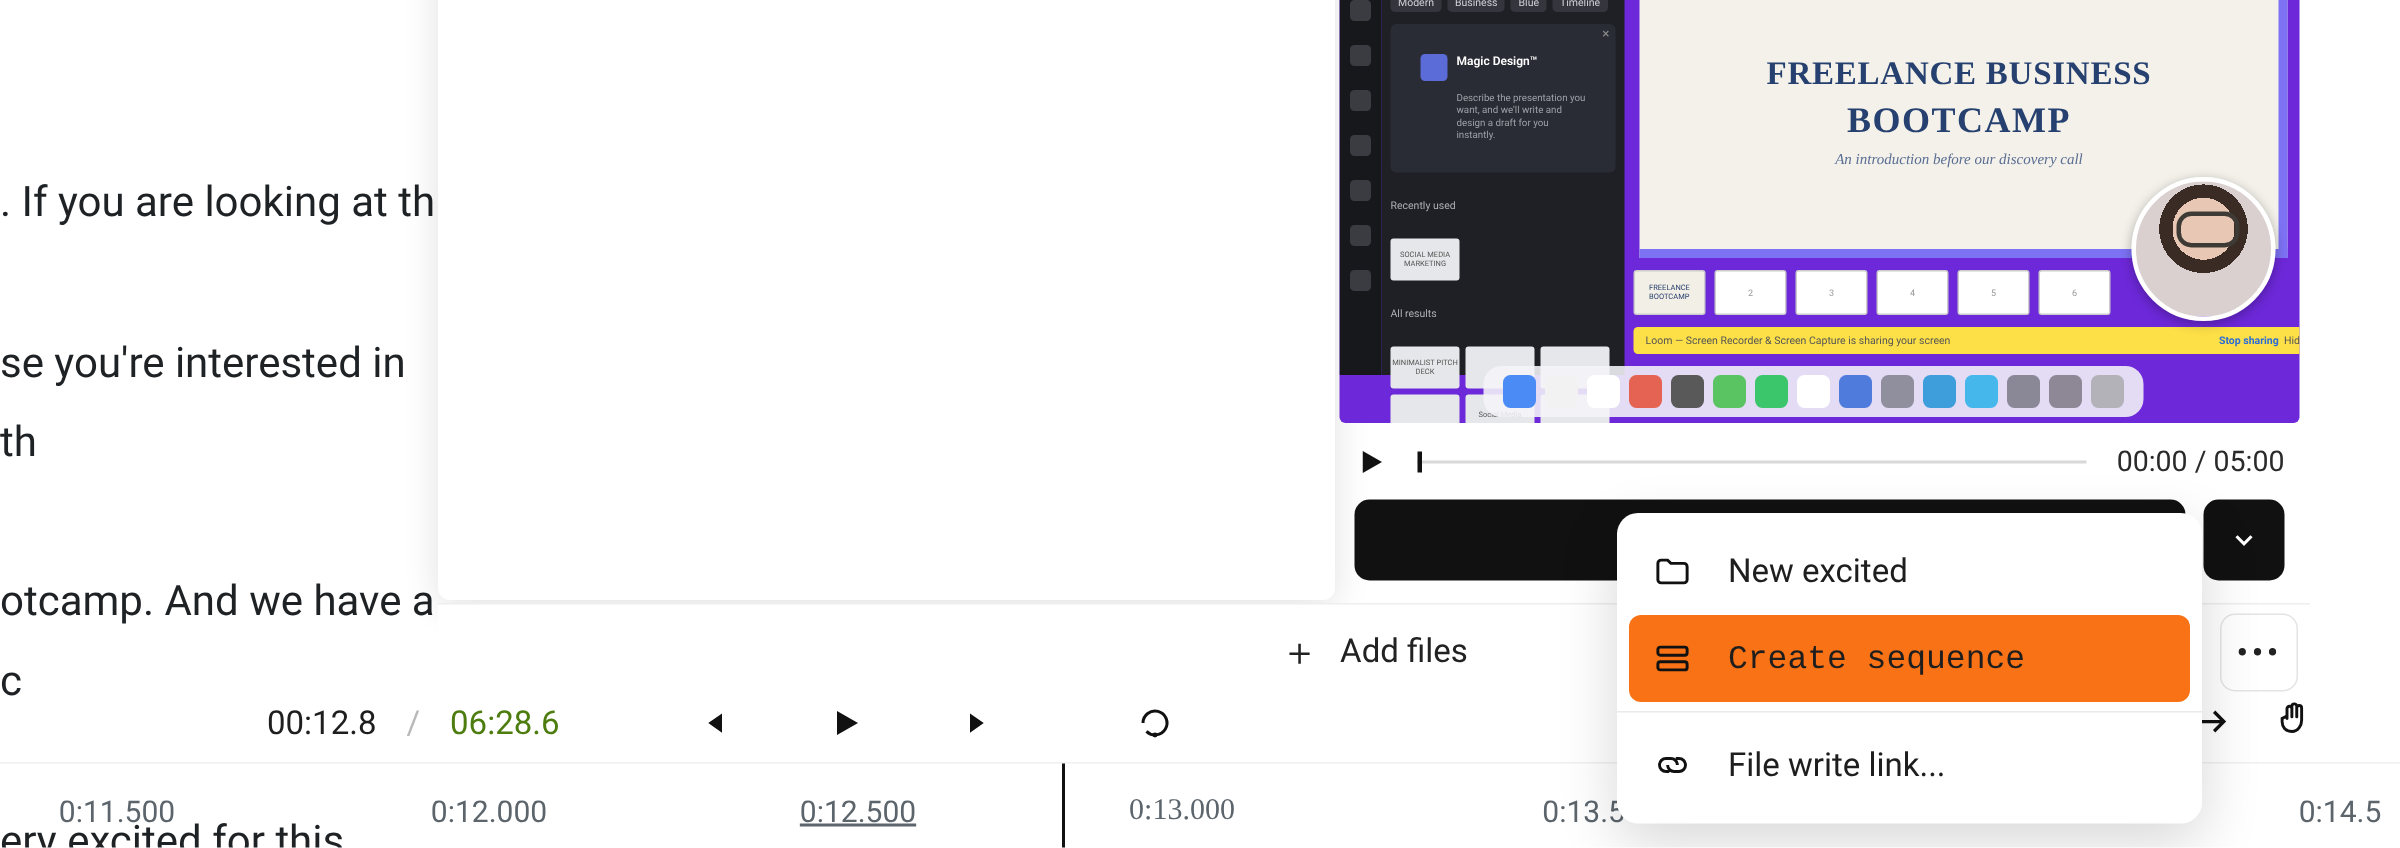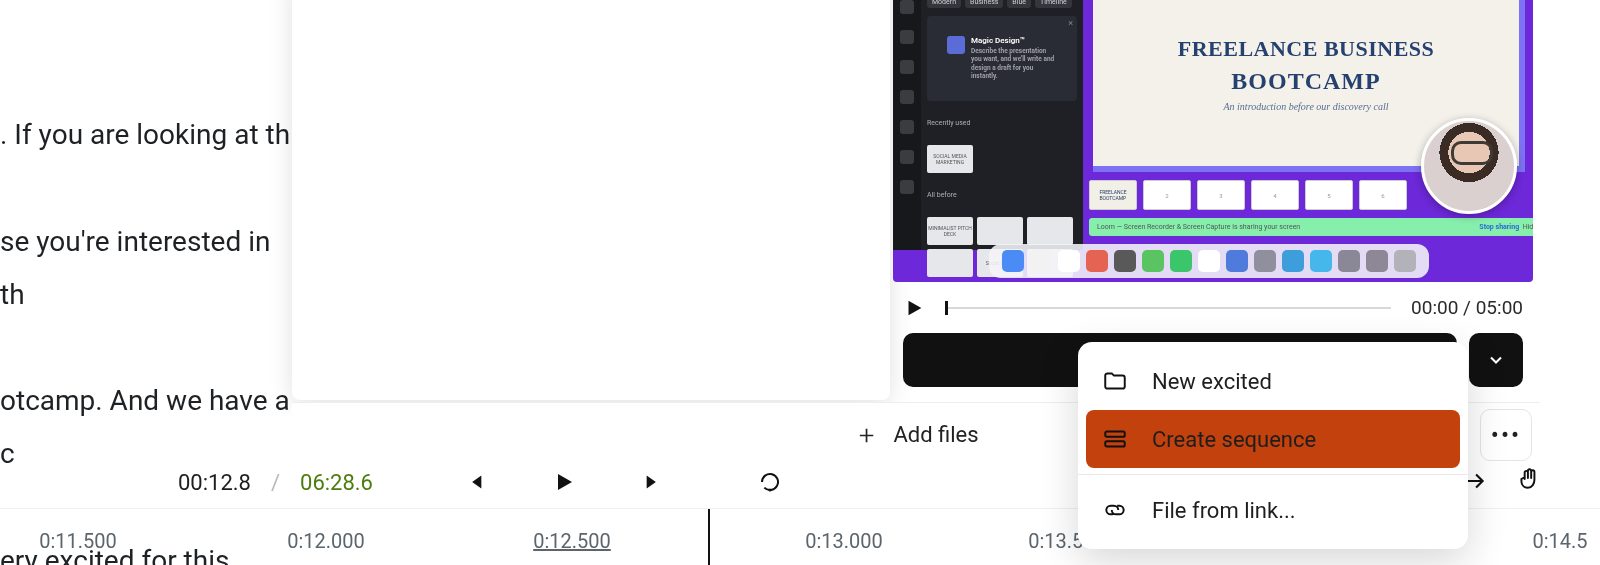--- a/index.html
+++ b/index.html
@@ -74,21 +74,21 @@
   .canva-chips { display:flex; gap:4px; margin-bottom:8px; }
   .canva-chips span { background:#35363d; padding:2px 5px; border-radius:3px; font-size:7px; }
   .magic-box {
     background: linear-gradient(90deg,#2a2c35,#2a2c35);
     border-radius:4px; padding:20px; margin-bottom:6px;
     display:flex; gap:6px; align-items:flex-start;
     position:relative;
   }
   .magic-box .mi { width:18px;height:18px;background:#5b6bd8;border-radius:3px;flex:0 0 18px;}
   .magic-box .mt { font-size:8px; font-weight:600; color:#fff;}
-  .magic-box .md { font-size:6.5px; color:#9fa0a8; line-height:1.3; margin-top:2px;font-weight:bold;}
+  .magic-box .md { font-size:6.5px; color:#9fa0a8; line-height:1.3; margin-top:16px;}
   .magic-box .mx { position:absolute; right:4px; top:2px; color:#888; font-size:9px;}
   .panel-label { font-size:7px; color:#aeafb6; margin:18px 0;}
   .thumb-row { display:flex; gap:4px; flex-wrap:wrap;}
   .thumb-row .th { width:46px;height:28px;background:#e6e7ea;border-radius:2px;display:flex;align-items:center;justify-content:center;font-size:5px;color:#555;text-align:center;}
   .canva-canvas {
     position:absolute;
     left:200px; top:-8px;
     width:432px; height:190px;
     background:#f3f1ea;
     border:6px solid #7d72f4;
@@ -103,21 +103,21 @@
   .canva-canvas .h1{ font-family: Georgia, serif; font-size:22px; letter-spacing:.5px; color:#26406f; font-weight:700;}
   .canva-canvas .h2{ font-family: Georgia, serif; font-size:24px; letter-spacing:1px; color:#26406f; font-weight:800;}
   .canva-canvas .sub{ font-family: Georgia, serif; font-style:italic; font-size:10px; color:#5a6e93;}
   .slide-strip{
     position:absolute; left:196px; top:190px;
     display:flex; gap:6px; align-items:center;
   }
   .slide-strip .sl{ width:48px;height:30px;background:#fff;border:1px solid #ccc;border-radius:2px;display:flex;align-items:center;justify-content:center;font-size:6px;color:#999;}
   .share-bar{
     position:absolute; left:196px; top:228px;
-    width:456px;height:18px;background:#86efac;border-radius:3px;
+    width:456px;height:18px;background:#fde047;border-radius:3px;
     display:flex;align-items:center;justify-content:space-between;
     padding:0 8px;font-size:7px;color:#555;
   }
   .webcam{
     position:absolute; right:16px; top:128px;
     width:96px;height:96px;border-radius:50%;
     background: radial-gradient(circle at 50% 35%, #e8c8b4 0 28%, #3a2c24 28% 40%, #d9d0cf 40% 100%);
     border:3px solid #fff;
     box-shadow:0 2px 8px rgba(0,0,0,.3);
     overflow:hidden;
@@ -181,21 +181,21 @@
     box-shadow:0 12px 40px rgba(0,0,0,.16);
     padding:10px 0;
     z-index:50;
   }
   .dropdown-item{
     display:flex;align-items:center;gap:24px;
     padding:16px 24px;
     font-size:22px;color:#1e1e1e;
     cursor:pointer;
   }
-  .dropdown-item.hover{background:#c2410c;border-radius:8px;margin:0 8px;padding:16px 16px;}
+  .dropdown-item.hover{background:#f97316;border-radius:8px;margin:0 8px;padding:16px 16px;font-family:Liberation Mono, monospace;}
   .dropdown-sep{height:1px;background:#eaeaea;margin:6px 0;}
   .dd-icon{width:26px;height:26px;display:flex;align-items:center;justify-content:center;flex:0 0 26px;}
 
   
   .transport{
     position:absolute;
     left:0; top:458px;
     width:1600px; height:48px;
     display:flex;align-items:center;
     padding-left:178px;
@@ -270,21 +270,21 @@
         <div>
           <div class="mt">Magic Design™</div>
           <div class="md">Describe the presentation you want, and we'll write and design a draft for you instantly.</div>
         </div>
         <div class="mx">×</div>
       </div>
       <div class="panel-label">Recently used</div>
       <div class="thumb-row">
         <div class="th">SOCIAL MEDIA MARKETING</div>
       </div>
-      <div class="panel-label">All before</div>
+      <div class="panel-label">All results</div>
       <div class="thumb-row">
         <div class="th">MINIMALIST PITCH DECK</div>
         <div class="th"></div>
         <div class="th"></div>
         <div class="th"></div>
         <div class="th">Social Media</div>
         <div class="th"></div>
       </div>
     </div>
     <div class="canva-canvas">
@@ -371,21 +371,21 @@
       </span>
       <span>Create sequence</span>
     </div>
     <div class="dropdown-sep"></div>
     <div class="dropdown-item">
       <span class="dd-icon">
         <svg viewBox="0 0 24 24" width="26" height="26">
           <path d="M9 12a4 4 0 004 4h3a4 4 0 000-8h-2M15 12a4 4 0 00-4-4H8a4 4 0 000 8h2" stroke="#111" stroke-width="1.8" fill="none"></path>
         </svg>
       </span>
-      <span>File from link...</span>
+      <span>File write link...</span>
     </div>
   </div>
 
 <div class="transport">
   <span class="cur">00:12.8</span>
   <span class="sep">/</span>
   <span class="dur">06:28.6</span>
   <span class="spacer1"></span>
   <span class="ticon">
     <svg viewBox="0 0 24 24" width="22" height="22">
@@ -422,18 +422,18 @@
       <path d="M8 12V6a1.5 1.5 0 013 0v5M11 11V4.5a1.5 1.5 0 013 0V11M14 11V5.5a1.5 1.5 0 013 0V13c0 3-2 7-6 7s-6-3-6-6v-2l2-1" stroke="#111" stroke-width="1.8" fill="none" stroke-linecap="round"></path>
     </svg>
 </span>
 
 <div class="ruler-wrap">
   <div class="ruler" id="ruler">
     <div class="playhead-line" id="playhead" style="left: 708px;"></div>
   <div class="mark" style="left: 78px;">0:11.500</div>
       <div class="mark" style="left: 326px;">0:12.000</div>
       <div class="mark" style="left: 572px; text-decoration: underline;">0:12.500</div>
-      <div class="mark" style="left: 844px;">0:13.000</div>
+      <div class="mark" style="left: 788px; font-family: Liberation Serif, serif;">0:13.000</div>
       <div class="mark" style="left: 1067px;">0:13.500</div>
       <div class="mark" style="left: 1315px;">0:14.000</div>
       <div class="mark" style="left: 1560px;">0:14.5</div>
     </div>
 </div>
 
 </body></html>

